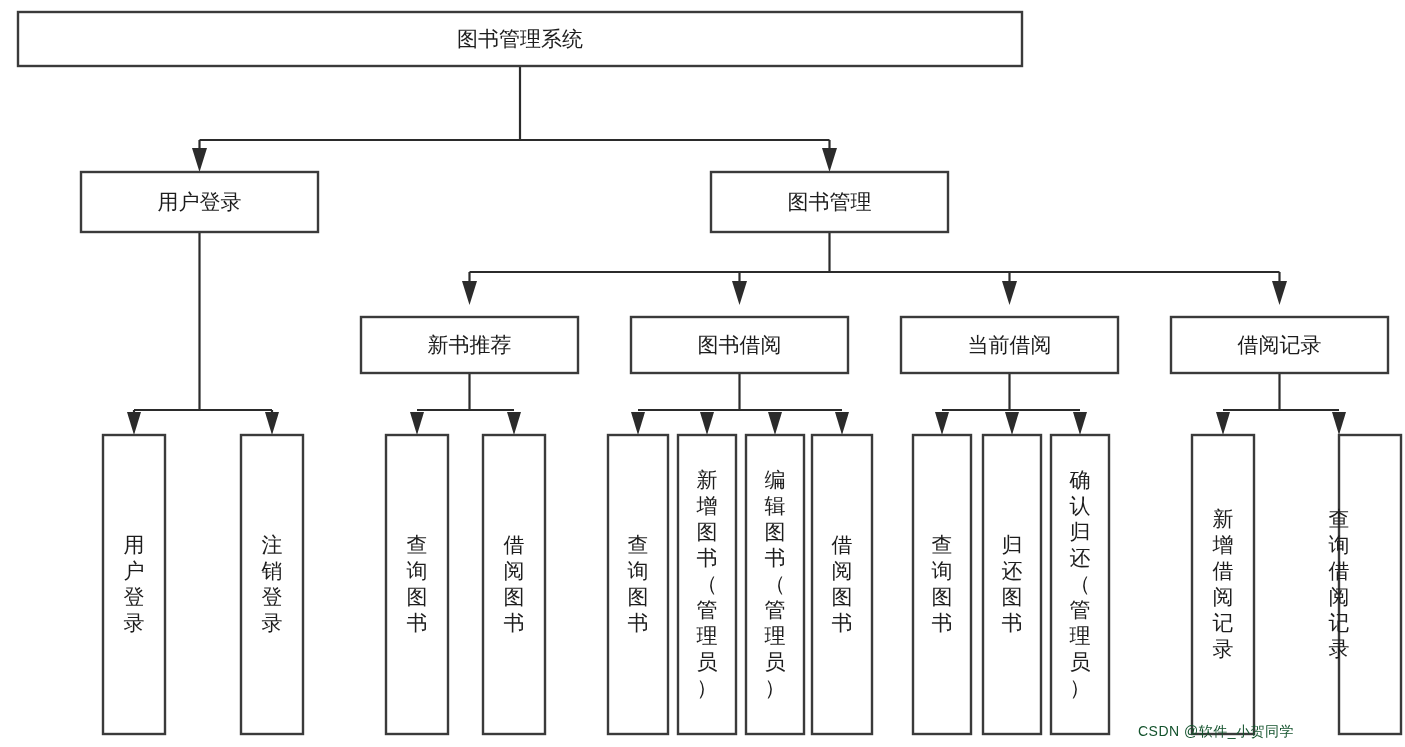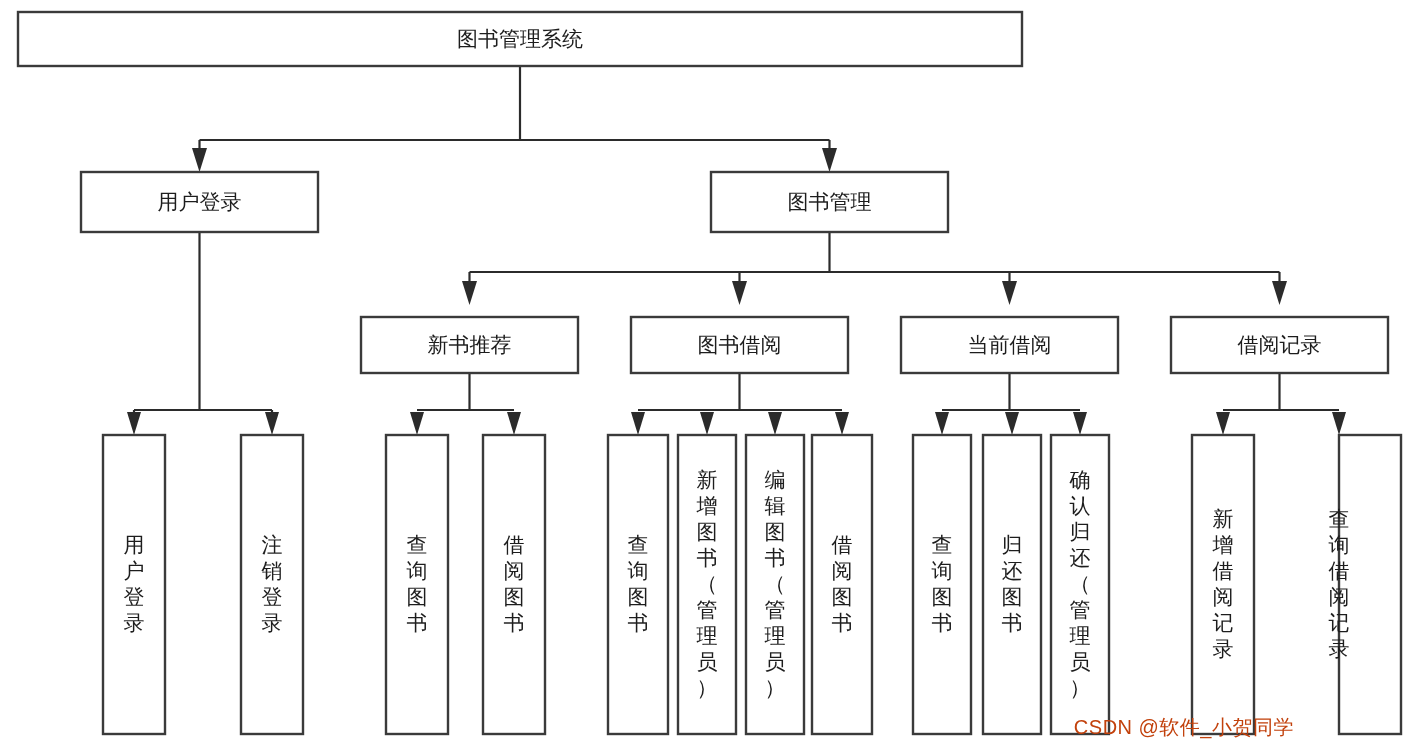--- a/index.html
+++ b/index.html
@@ -53,22 +53,22 @@
     font-family: "Liberation Sans", "DejaVu Sans", sans-serif;
     font-size: 21px;
     fill: #1d1d1d;
     text-anchor: middle;
   }
   .watermark {
     position: absolute;
     right: 12px;
     bottom: 6px;
     font-family: "Liberation Sans", "DejaVu Sans", sans-serif;
-    font-size: 20px;
-    color: #c2410c;
+    font-size: 14px;
+    color: #14532d;
     letter-spacing: 0.5px;
     white-space: nowrap;
     user-select: none;
   }
 </style>
 </head>
 <body>
 
 <div id="diagram-root">
   <svg id="flowchart" viewBox="0 0 1405 747" xmlns="http://www.w3.org/2000/svg">

